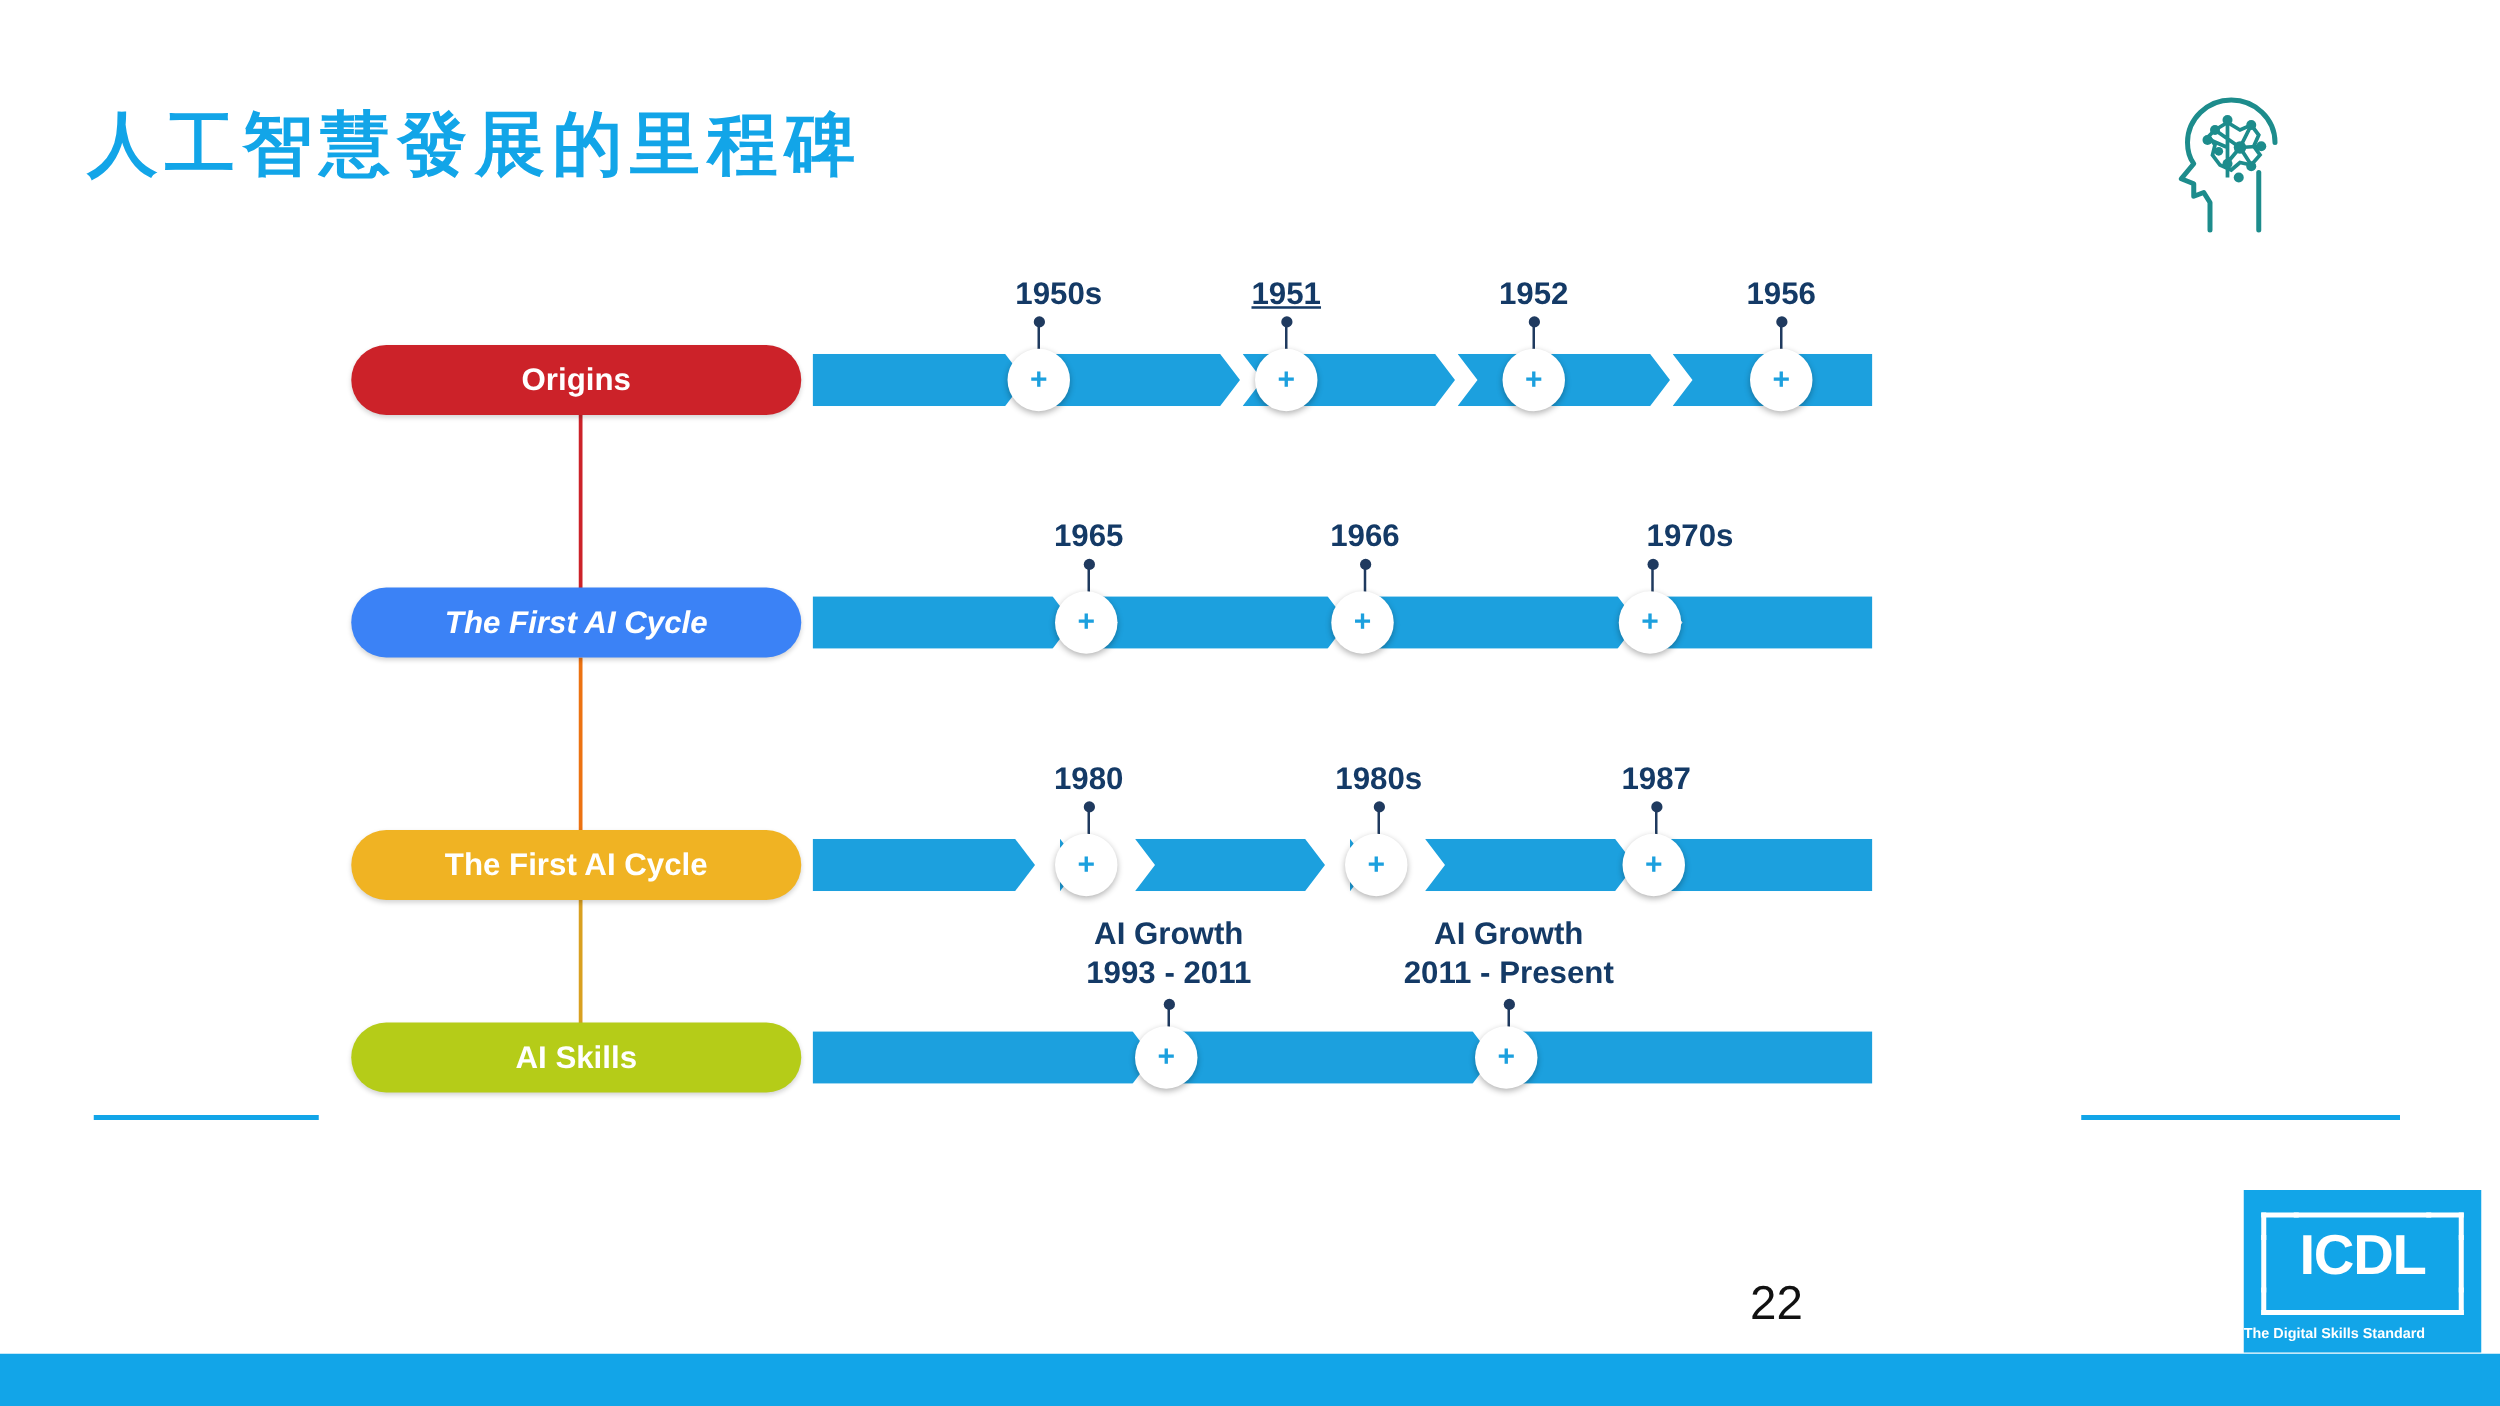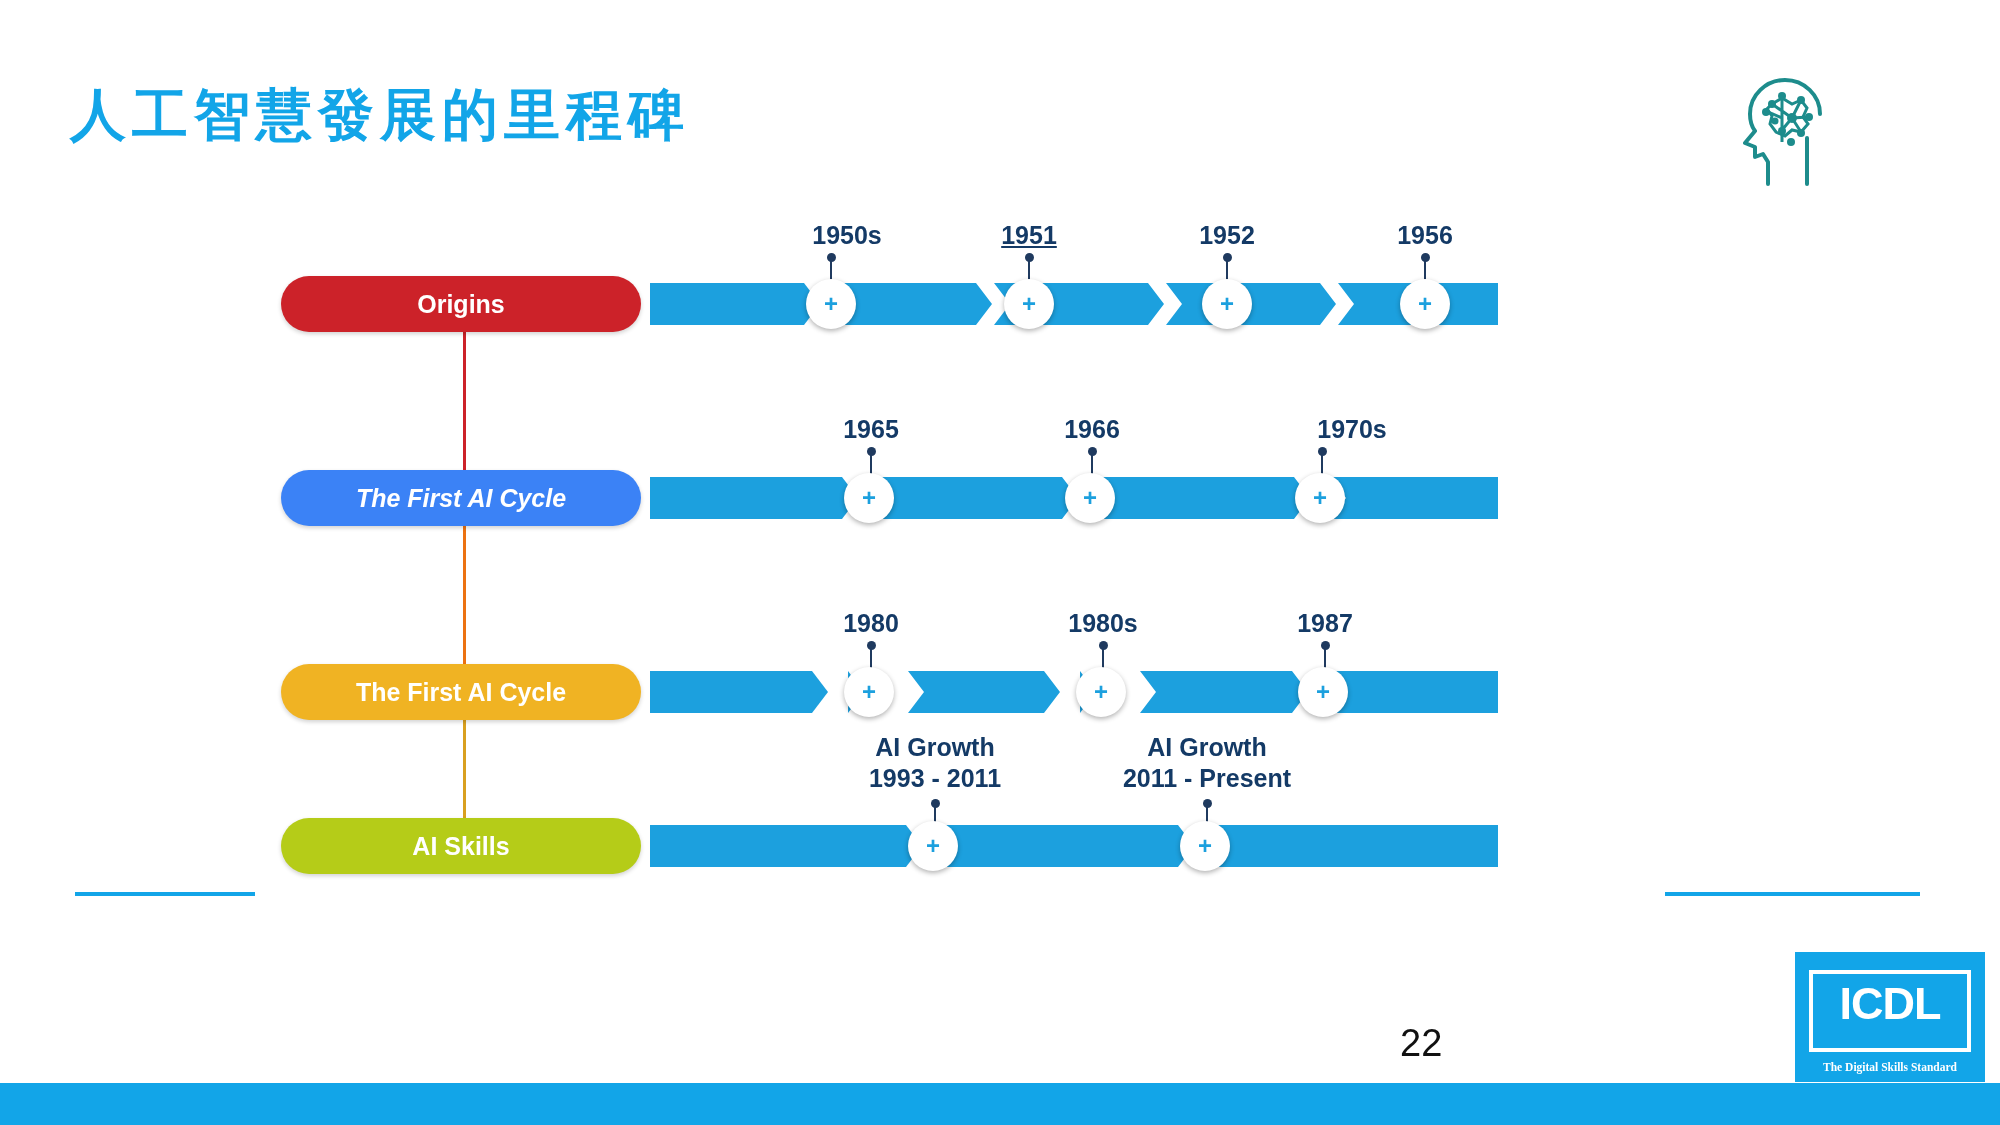--- a/index.html
+++ b/index.html
@@ -75,25 +75,25 @@
     text-align:center;
     color:#ffffff;
     font-size:45px;
     font-weight:bold;
     letter-spacing:-1px;
     font-family:"Liberation Sans", sans-serif;
   }
   .icdl-tag{
     position:absolute;
     left:0;right:0;bottom:9px;
-    text-align:center;
+    text-align:left;
     color:#ffffff;
     font-size:11.5px;
     font-weight:bold;
-    font-family:Liberation Serif, serif;
+    font-family:Liberation Sans, sans-serif;
   }
   .brk{position:absolute;border-color:#ffffff;border-style:solid;}
   .brk.tl{left:14px;top:18px;width:26px;height:18px;border-width:4px 0 0 4px;}
   .brk.tr{right:14px;top:18px;width:26px;height:18px;border-width:4px 4px 0 0;}
   .brk.bl{left:14px;bottom:30px;width:26px;height:18px;border-width:0 0 4px 4px;}
   .brk.br{right:14px;bottom:30px;width:26px;height:18px;border-width:0 4px 4px 0;}
   .brk.top{left:40px;right:40px;top:18px;height:0;border-width:4px 0 0 0;}
   .brk.bot{left:40px;right:40px;bottom:30px;height:0;border-width:0 0 4px 0;}
   .brk.lft{left:14px;top:36px;bottom:48px;width:0;border-width:0 0 0 4px;}
   .brk.rgt{right:14px;top:36px;bottom:48px;width:0;border-width:0 4px 0 0;}

